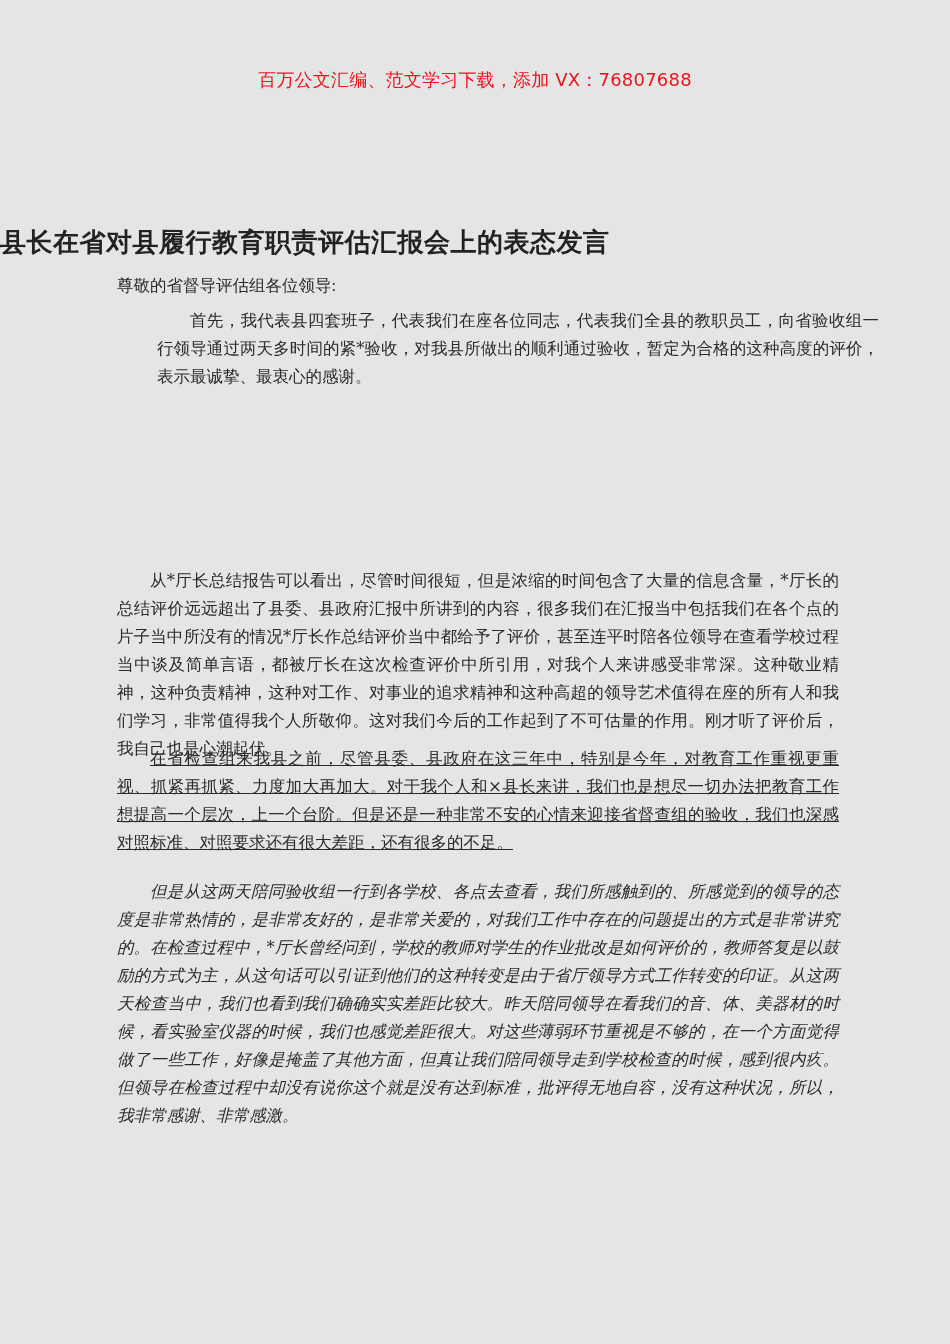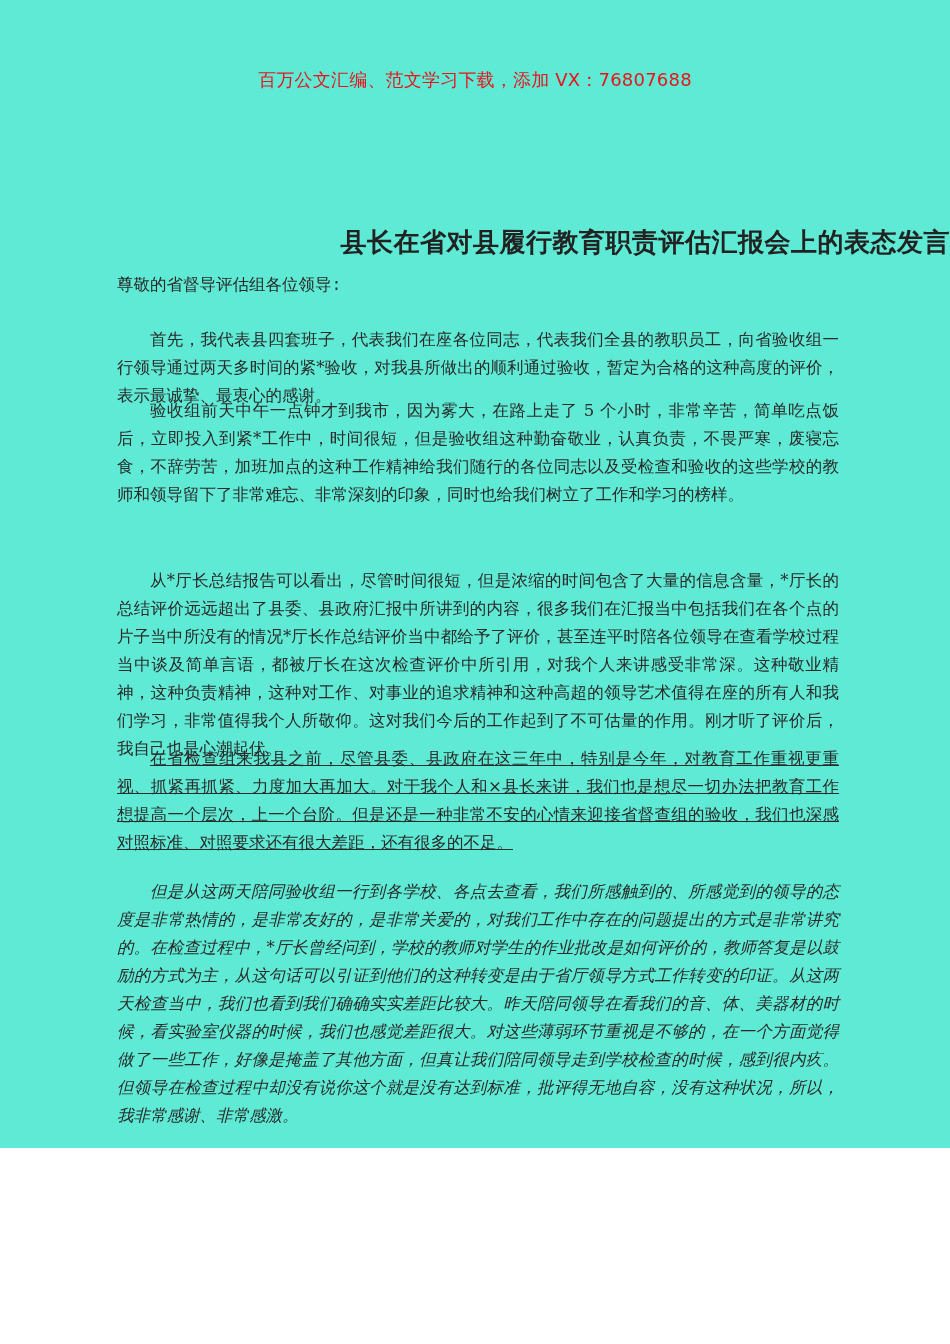--- a/index.html
+++ b/index.html
@@ -1,42 +1,41 @@
 <!DOCTYPE html>
 <html><head>
   <meta charset="utf-8">
   <style>
     html, body { margin: 0; padding: 0; background: #ffffff; }
     body { width: 950px; height: 1344px; position: relative; overflow: hidden; }
-    .page { position: absolute; left: 0; top: 0; width: 950px; height: 1148px; background: #5eead4; }
+    .page { position: absolute; left: 0; top: 0; width: 950px; height: 1344px; background: #e5e5e5; }
     .watermark {
       position: absolute; top: 66px; left: 0; width: 950px; text-align: center;
       font-family: "DejaVu Sans", sans-serif; font-size: 18px; color: #e8141c;
       letter-spacing: 0.2px; line-height: 28px;
     }
     .title {
-      position: absolute; top: 222px; left: 0; width: 950px; text-align: right;
+      position: absolute; top: 222px; left: 0; width: 950px; text-align: left;
       font-family: "DejaVu Sans", sans-serif; font-size: 26px; font-weight: bold;
       color: #222; line-height: 40px; letter-spacing: 0.5px;
     }
     .salutation {
       position: absolute; top: 272px; left: 117px; width: 720px;
-      font-family: Liberation Mono, monospace; font-size: 16.5px; color: #2a2a2a; line-height: 28px;
+      font-family: Liberation Serif, serif; font-size: 16.5px; color: #2a2a2a; line-height: 28px;
     }
     .para {
       position: absolute; left: 117px; width: 722px;
       font-family: "DejaVu Serif", serif; font-size: 16.5px; color: #2a2a2a;
       line-height: 28px; text-indent: 2em; text-align: justify; margin: 0;
     }
   </style>
 </head>
 <body>
 
 <div class="page">
   <div class="watermark">百万公文汇编、范文学习下载，添加 VX：76807688</div>
   <div class="title">县长在省对县履行教育职责评估汇报会上的表态发言</div>
   <div class="salutation">尊敬的省督导评估组各位领导:</div>
-  <p class="para" style="top:326px;">首先，我代表县四套班子，代表我们在座各位同志，代表我们全县的教职员工，向省验收组一行领导通过两天多时间的紧*验收，对我县所做出的顺利通过验收，暂定为合格的这种高度的评价，表示最诚挚、最衷心的感谢。</p>
-  <p class="para" style="top:397px;">验收组前天中午一点钟才到我市，因为雾大，在路上走了 5 个小时，非常辛苦，简单吃点饭后，立即投入到紧*工作中，时间很短，但是验收组这种勤奋敬业，认真负责，不畏严寒，废寝忘食，不辞劳苦，加班加点的这种工作精神给我们随行的各位同志以及受检查和验收的这些学校的教师和领导留下了非常难忘、非常深刻的印象，同时也给我们树立了工作和学习的榜样。</p>
+  <p class="para" style="top:307px;margin-left:40px;">首先，我代表县四套班子，代表我们在座各位同志，代表我们全县的教职员工，向省验收组一行领导通过两天多时间的紧*验收，对我县所做出的顺利通过验收，暂定为合格的这种高度的评价，表示最诚挚、最衷心的感谢。</p>
   <p class="para" style="top:534px;margin-top:33px;">从*厅长总结报告可以看出，尽管时间很短，但是浓缩的时间包含了大量的信息含量，*厅长的总结评价远远超出了县委、县政府汇报中所讲到的内容，很多我们在汇报当中包括我们在各个点的片子当中所没有的情况*厅长作总结评价当中都给予了评价，甚至连平时陪各位领导在查看学校过程当中谈及简单言语，都被厅长在这次检查评价中所引用，对我个人来讲感受非常深。这种敬业精神，这种负责精神，这种对工作、对事业的追求精神和这种高超的领导艺术值得在座的所有人和我们学习，非常值得我个人所敬仰。这对我们今后的工作起到了不可估量的作用。刚才听了评价后，我自己也是心潮起伏。</p>
   <p class="para" style="top:745px;text-decoration:underline;">在省检查组来我县之前，尽管县委、县政府在这三年中，特别是今年，对教育工作重视更重视、抓紧再抓紧、力度加大再加大。对于我个人和×县长来讲，我们也是想尽一切办法把教育工作想提高一个层次，上一个台阶。但是还是一种非常不安的心情来迎接省督查组的验收，我们也深感对照标准、对照要求还有很大差距，还有很多的不足。</p>
   <p class="para" style="top:878px;font-style:italic;">但是从这两天陪同验收组一行到各学校、各点去查看，我们所感触到的、所感觉到的领导的态度是非常热情的，是非常友好的，是非常关爱的，对我们工作中存在的问题提出的方式是非常讲究的。在检查过程中，*厅长曾经问到，学校的教师对学生的作业批改是如何评价的，教师答复是以鼓励的方式为主，从这句话可以引证到他们的这种转变是由于省厅领导方式工作转变的印证。从这两天检查当中，我们也看到我们确确实实差距比较大。昨天陪同领导在看我们的音、体、美器材的时候，看实验室仪器的时候，我们也感觉差距很大。对这些薄弱环节重视是不够的，在一个方面觉得做了一些工作，好像是掩盖了其他方面，但真让我们陪同领导走到学校检查的时候，感到很内疚。但领导在检查过程中却没有说你这个就是没有达到标准，批评得无地自容，没有这种状况，所以，我非常感谢、非常感激。</p>
 </div>
 
 </body></html>

